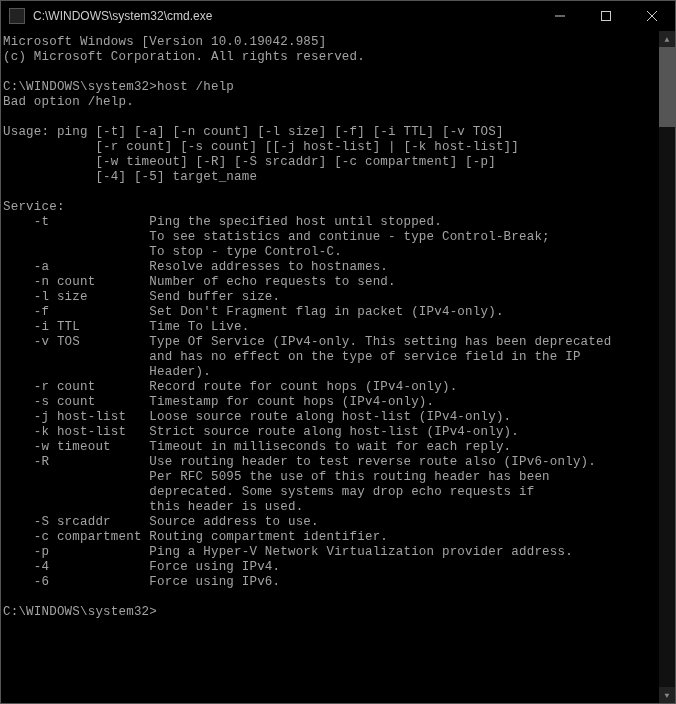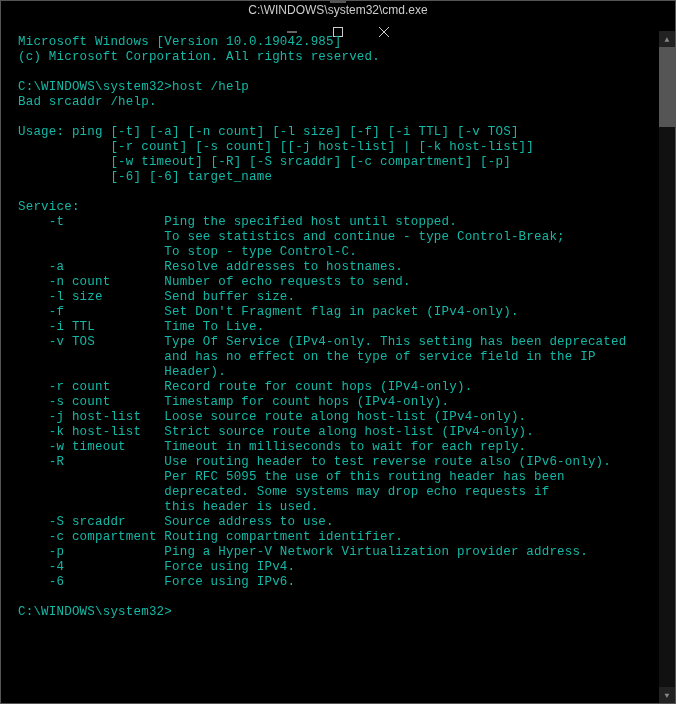--- a/index.html
+++ b/index.html
@@ -20,21 +20,20 @@
       border: 1px solid #555;
     }
     .titlebar {
       height: 30px;
       background: #000;
       display: flex;
       align-items: center;
       color: #ccc;
       font-family: 'Segoe UI', sans-serif;
       font-size: 12px;
-      flex-direction: column;
     }
     .titlebar-icon {
       width: 16px;
       height: 16px;
       margin: 0 8px;
       background: #222;
       border: 1px solid #555;
       display: inline-block;
     }
     .titlebar-title {
@@ -53,22 +52,22 @@
       cursor: pointer;
     }
     .titlebar-btn svg { stroke: #ccc; stroke-width: 1; fill: none; }
     .console-area {
       flex: 1;
       display: flex;
       overflow: hidden;
     }
     .console {
       flex: 1;
-      padding: 4px 17px;
-      color: #14b8a6;
+      padding: 4px 2px;
+      color: #a3a3a3;
       white-space: pre;
       line-height: 1.2;
       overflow: hidden;
       font-size: 12.5px;
       letter-spacing: 0.2px;
     }
     .scrollbar {
       width: 16px;
       background: #111;
       position: relative;
@@ -117,26 +116,26 @@
             <line x1="10" y1="0" x2="0" y2="10"></line>
           </svg>
       </div>
     </div>
   </div>
   <div class="console-area">
     <div class="console"><span>Microsoft Windows [Version 10.0.19042.985]
 (c) Microsoft Corporation. All rights reserved.</span>
 
 <span>C:\WINDOWS\system32&gt;</span><span>host /help</span>
-<span>Bad srcaddr /help.</span>
+<span>Bad option /help.</span>
 
 <span>Usage: ping [-t] [-a] [-n count] [-l size] [-f] [-i TTL] [-v TOS]
             [-r count] [-s count] [[-j host-list] | [-k host-list]]
             [-w timeout] [-R] [-S srcaddr] [-c compartment] [-p]
-            [-6] [-6] target_name</span>
+            [-4] [-5] target_name</span>
 
 <span>Service:</span>
 <span>    -t             Ping the specified host until stopped.
                    To see statistics and continue - type Control-Break;
                    To stop - type Control-C.
     -a             Resolve addresses to hostnames.
     -n count       Number of echo requests to send.
     -l size        Send buffer size.
     -f             Set Don't Fragment flag in packet (IPv4-only).
     -i TTL         Time To Live.

